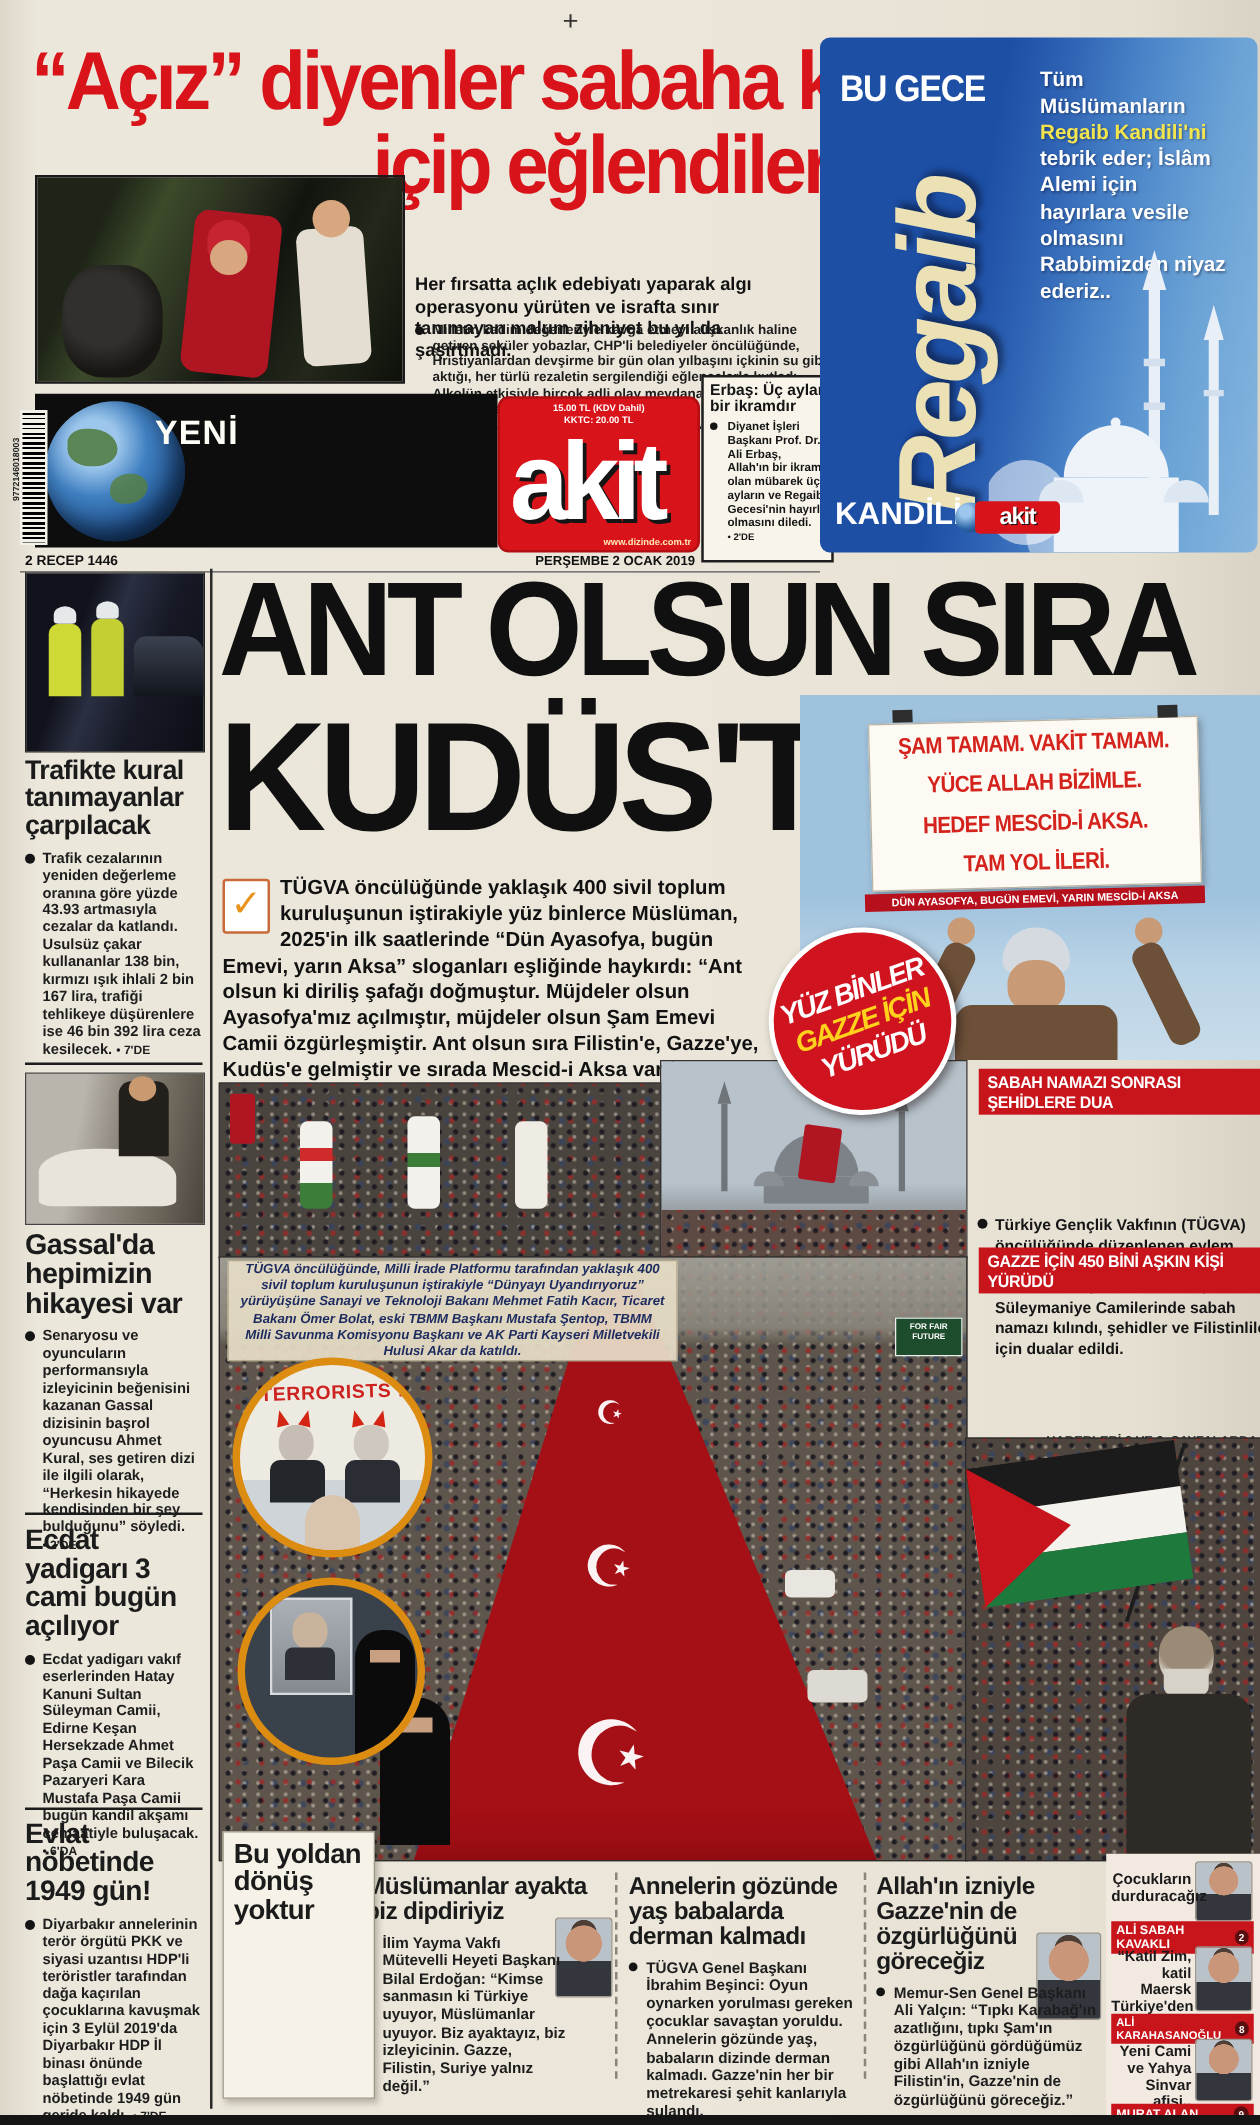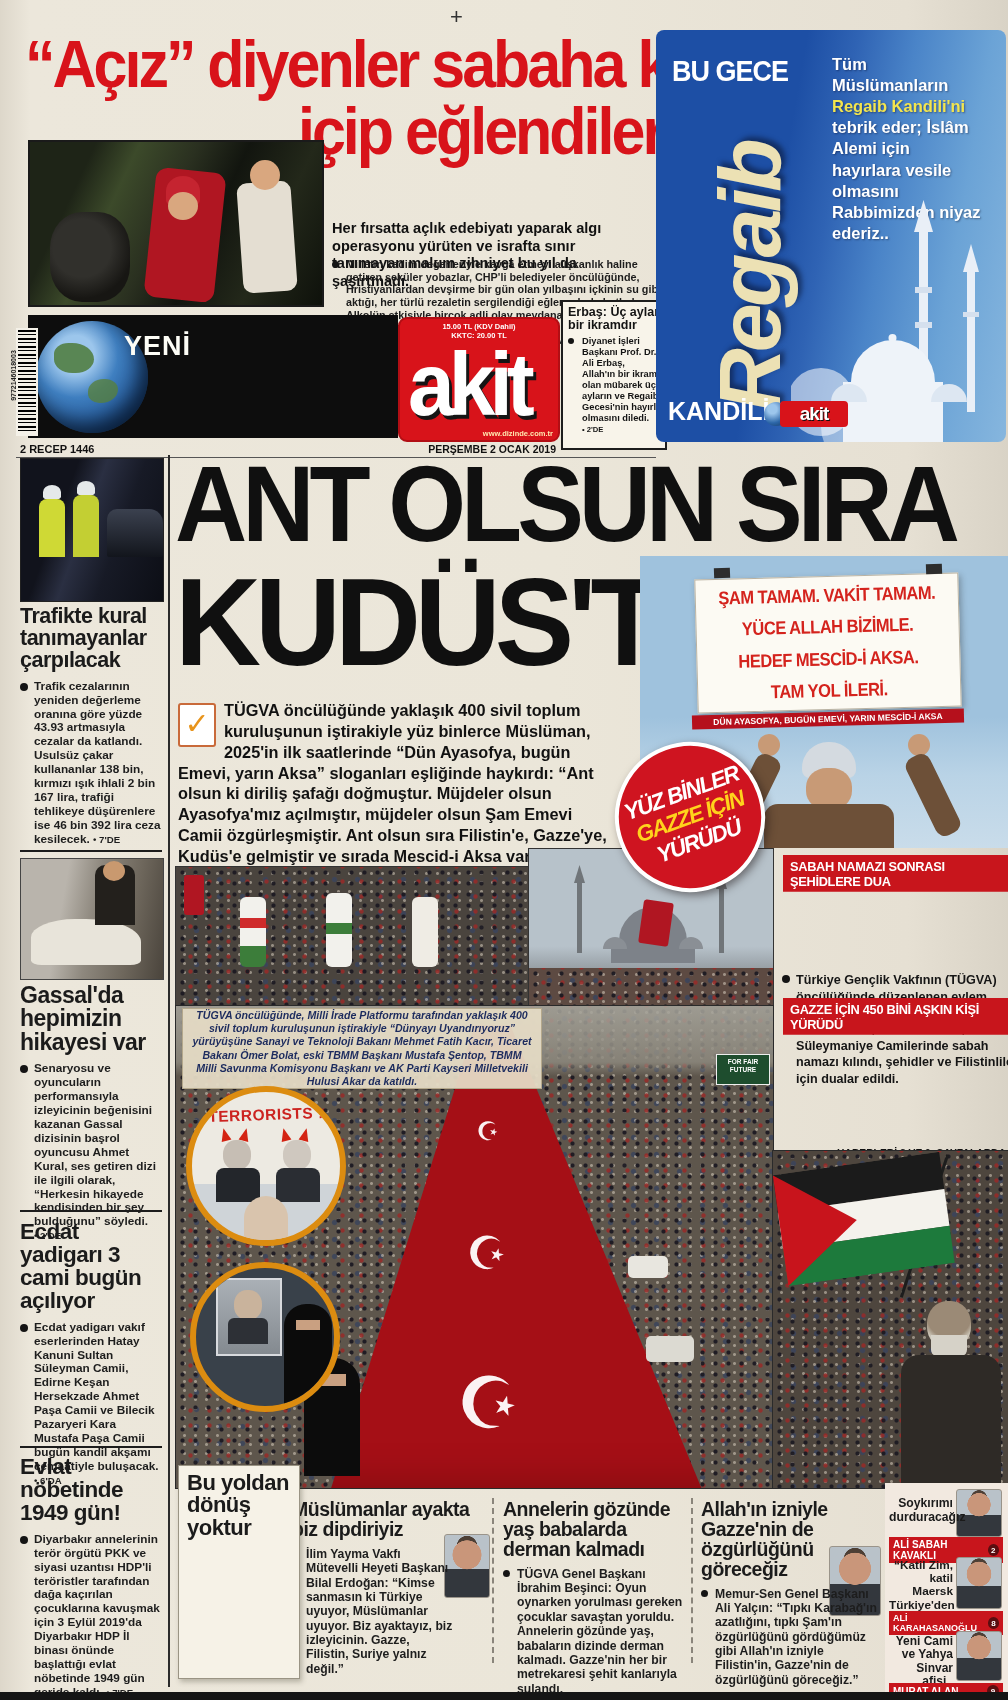--- a/index.html
+++ b/index.html
@@ -358,21 +358,21 @@
     <p class="bul art-body" style="margin:7px 0 0;font-size:12.2px;">
       <span class="dot" style="width:7px;height:7px;"></span>
       <span>Memur-Sen Genel Başkanı Ali Yalçın: “Tıpkı Karabağ'ın azatlığını, tıpkı Şam'ın özgürlüğünü gördüğümüz gibi Allah'ın izniyle Filistin'in, Gazze'nin de özgürlüğünü göreceğiz.”</span>
     </p>
   </div>
 
   <div class="abs" style="left:885px;top:1483px;width:123px;height:209px;background:#f2e9e0;padding:6px 4px 0;box-sizing:border-box;">
 
     <div style="position:relative;height:62px;">
       <div class="headshot abs" style="right:2px;top:0;width:44px;height:46px;"></div>
-      <div class="abs" style="left:0;top:8px;width:64px;text-align:right;font-size:12.2px;font-weight:800;line-height:1.12;color:#1a1a1a;">Soykırımı durduracağız</div>
+      <div class="abs" style="left:0;top:8px;width:64px;text-align:right;font-size:12.2px;font-weight:800;line-height:1.12;color:#1a1a1a;">Çocukların durduracağız</div>
       <div class="namebar abs" style="left:0;top:48px;width:114px;box-sizing:border-box;">
         <span>ALİ SABAH KAVAKLI</span>
         <span class="pgbadge">2</span>
       </div>
     </div>
 
     <div style="position:relative;height:70px;margin-top:6px;">
       <div class="headshot abs" style="right:2px;top:0;width:44px;height:50px;"></div>
       <div class="abs" style="left:0;top:2px;width:64px;text-align:right;font-size:11.8px;font-weight:800;line-height:1.12;color:#1a1a1a;">“Katil Zim, katil Maersk Türkiye'den defol!”</div>
       <div class="namebar abs" style="left:0;top:54px;width:114px;box-sizing:border-box;">

